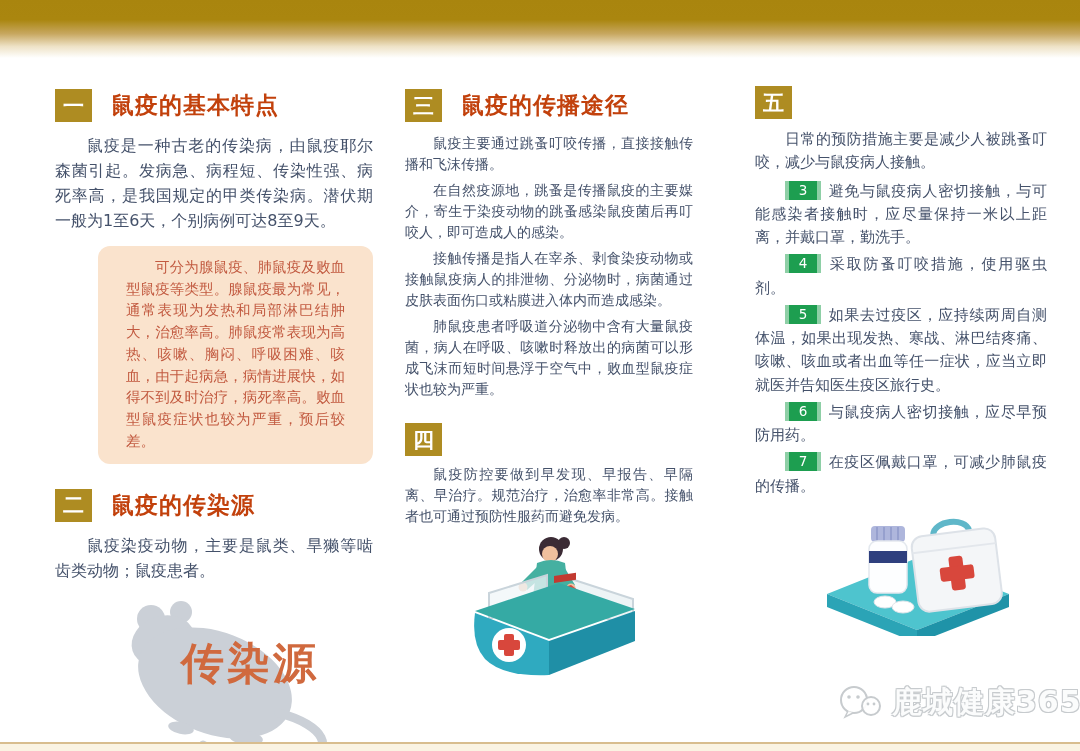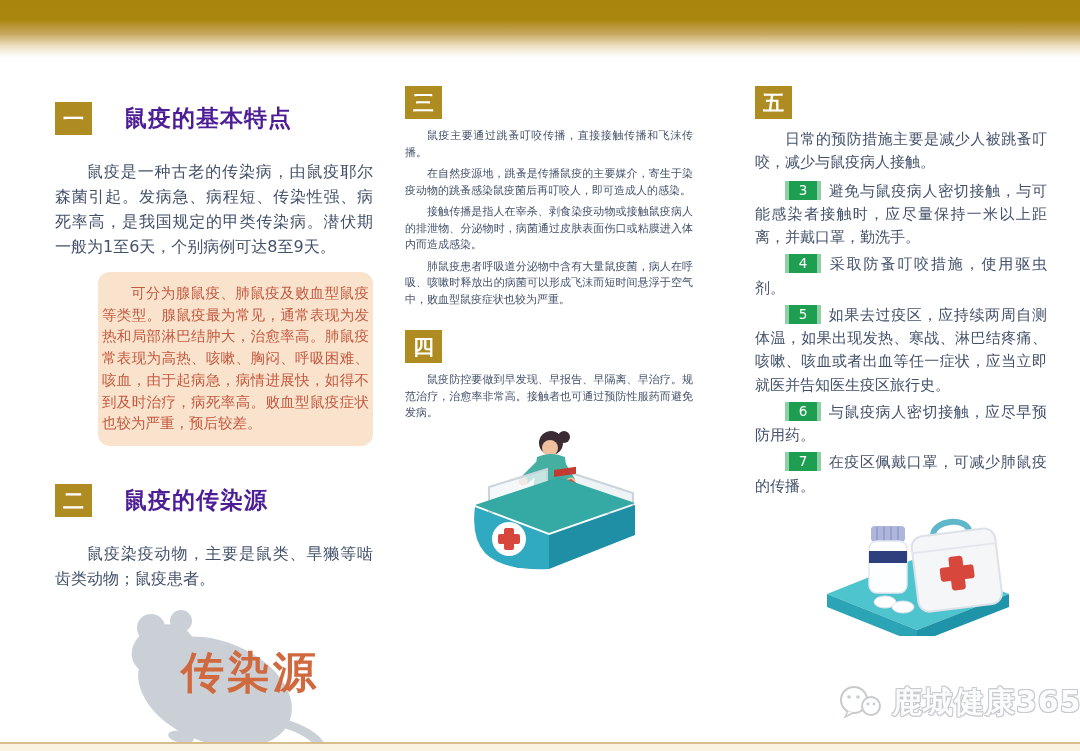--- a/index.html
+++ b/index.html
@@ -18,32 +18,32 @@
   .col1{left:55px;width:318px;}
   .col2{left:405px;width:288px;}
   .col3{left:755px;width:292px;}
 
   .sec-head{display:flex;align-items:center;gap:15px;margin-bottom:9px;}
   .num-badge{
     width:37px;height:33px;background:#ae8c22;color:#ffffff;
     font-size:21px;font-weight:bold;display:flex;align-items:center;justify-content:center;
     flex:0 0 auto;
   }
-  .sec-title{font-size:23px;color:#4c1d95;font-weight:bold;margin:17px;letter-spacing:1px;text-align:right;}
+  .sec-title{font-size:23px;color:#c2410c;font-weight:bold;margin:4px;letter-spacing:1px;text-align:right;}
 
   .para{
     margin:0 0 5px 0;color:#44516a;font-size:16px;line-height:1.56;
     text-indent:2em;text-align:justify;
   }
-  .col2 .para{font-size:11px;line-height:1.5;}
+  .col2 .para{font-size:14px;line-height:1.5;font-family:Liberation Mono, monospace;}
   .col3 .para{font-size:15px;line-height:1.55;}
 
   .hl-box{
     margin:12px 0 0 43px;background:#fae3cd;border-radius:12px;
-    padding:11px 4px;color:#c25a40;font-size:14.5px;line-height:1.5;
+    padding:11px 28px;color:#c25a40;font-size:14.5px;line-height:1.5;
     text-indent:2em;text-align:justify;
   }
   .gap-above{margin-top:22px;}
 
   .rat-wrap{position:relative;height:172px;margin-top:12px;}
   .rat-wrap svg{position:absolute;left:8px;top:0;}
   .rat-label{
     position:absolute;left:86px;top:40px;font-size:43px;font-weight:bold;
     color:#d0693e;letter-spacing:3px;white-space:nowrap;margin-left:40px;
   }
@@ -104,20 +104,21 @@
         <path d="M216,118 C262,130 274,156 240,164 C204,173 162,163 140,150" fill="none" stroke="#cbd0d7" stroke-width="9" stroke-linecap="round"></path>
       </svg>
       <div class="rat-label">传染源</div>
     </div>
   </div>
 
   <div class="col col2">
 
     <div class="sec-head">
       <div class="num-badge">三</div>
+      <h2 class="sec-title">鼠疫的传播途径</h2>
     </div>
     <p class="para">鼠疫主要通过跳蚤叮咬传播，直接接触传播和飞沫传播。</p>
     <p class="para">在自然疫源地，跳蚤是传播鼠疫的主要媒介，寄生于染疫动物的跳蚤感染鼠疫菌后再叮咬人，即可造成人的感染。</p>
     <p class="para">接触传播是指人在宰杀、剥食染疫动物或接触鼠疫病人的排泄物、分泌物时，病菌通过皮肤表面伤口或粘膜进入体内而造成感染。</p>
     <p class="para">肺鼠疫患者呼吸道分泌物中含有大量鼠疫菌，病人在呼吸、咳嗽时释放出的病菌可以形成飞沫而短时间悬浮于空气中，败血型鼠疫症状也较为严重。</p>
 
     <div class="sec-head gap-above">
       <div class="num-badge">四</div>
     </div>
     <p class="para">鼠疫防控要做到早发现、早报告、早隔离、早治疗。规范治疗，治愈率非常高。接触者也可通过预防性服药而避免发病。</p>

